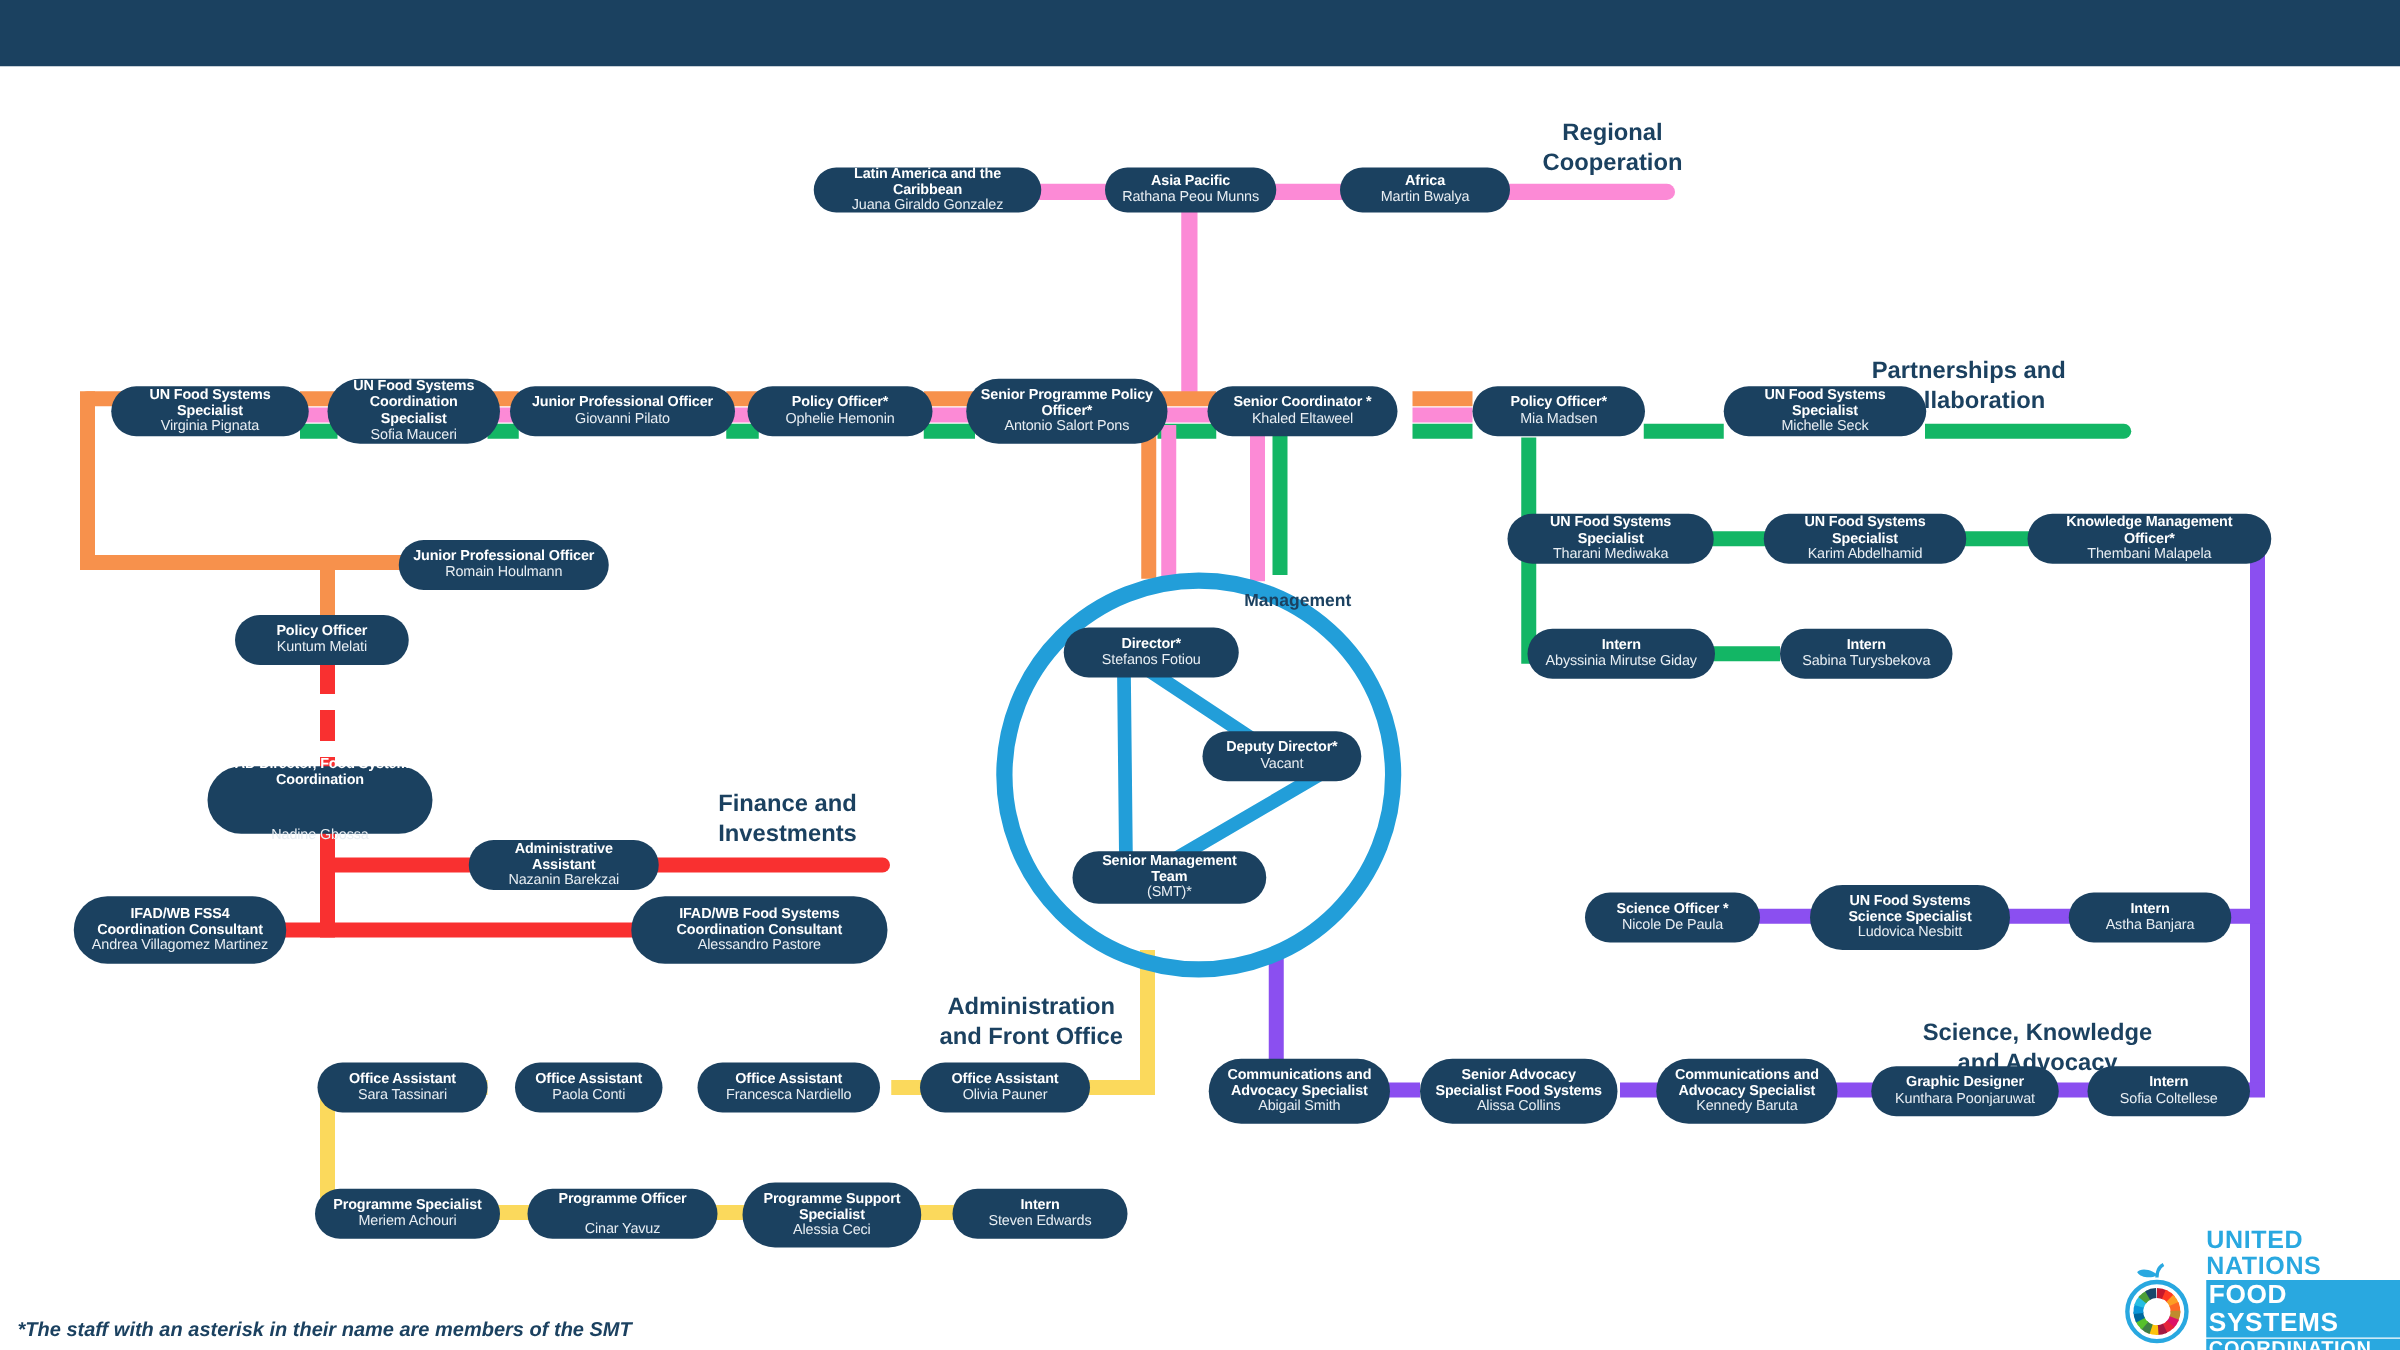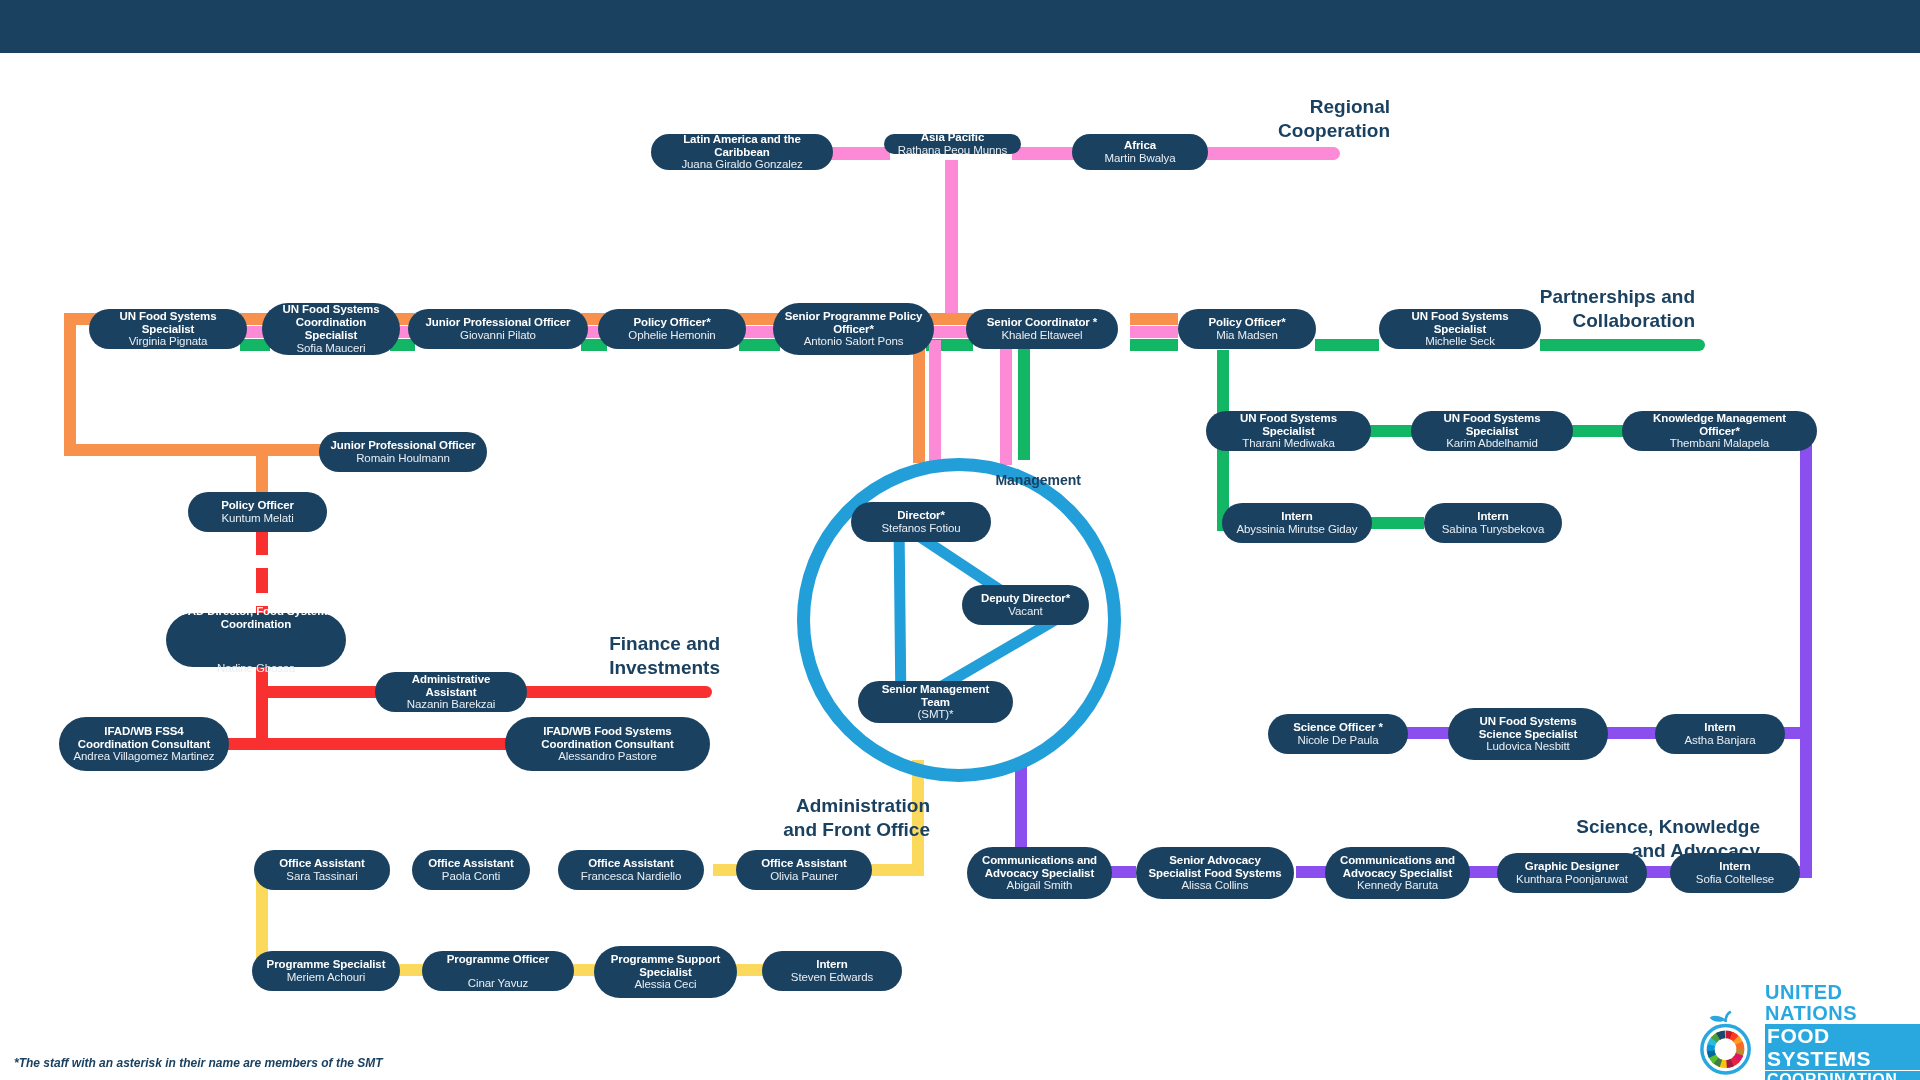--- a/index.html
+++ b/index.html
@@ -41,21 +41,21 @@
 
   
   .sect {
     position:absolute;
     color:#1b4160;
     font-weight:bold;
     font-size:19px;
     line-height:1.25;
     z-index:15;
   }
-  .sect.c { text-align:right; }
+  .sect.c { text-align:center; }
 
   
   .mgmt-circle {
     position:absolute;
     border:13px solid #229ed9;
     border-radius:50%;
     background:transparent;
     z-index:10;
   }
   .mgmt-title {
@@ -66,21 +66,21 @@
     text-align:right;
     z-index:16;
   }
 
   
   .footnote {
     position:absolute;
     color:#1b4160;
     font-weight:bold;
     font-style:italic;
-    font-size:12px;
+    font-size:16px;
     z-index:30;
   }
 
   
   .logo-wrap { position:absolute; z-index:30; display:flex; align-items:center; }
   .logo-txt { margin-left:8px; }
   .logo-line1 { color:#29a8e0; font-weight:bold; font-size:20px; letter-spacing:0.5px; line-height:1.05; }
   .logo-line2, .logo-line3 {
     background:#29a8e0; color:#ffffff; font-weight:bold; letter-spacing:0.5px;
     line-height:1.1; padding:0 2px; display:block;
@@ -201,21 +201,21 @@
 
   <div class="sect c" style="left:1500px;top:815px;width:260px;">
     <span>Science, Knowledge</span><br>
     <span>and Advocacy</span>
   </div>
 
   <div class="node" style="left:651px;top:134px;width:182px;height:36px;">
     <div class="ttl">Latin America and the Caribbean</div>
     <div class="nm">Juana Giraldo Gonzalez</div>
   </div>
-  <div class="node" style="left:884px;top:134px;width:137px;height:20px;">
+  <div class="node" style="left:884px;top:134px;width:137px;height:36px;">
     <div class="ttl">Asia Pacific</div>
     <div class="nm">Rathana Peou Munns</div>
   </div>
   <div class="node" style="left:1072px;top:134px;width:136px;height:36px;">
     <div class="ttl">Africa</div>
     <div class="nm">Martin Bwalya</div>
   </div>
 
   <div class="node" style="left:89px;top:309px;width:158px;height:40px;">
     <div class="ttl">UN Food Systems Specialist</div>

